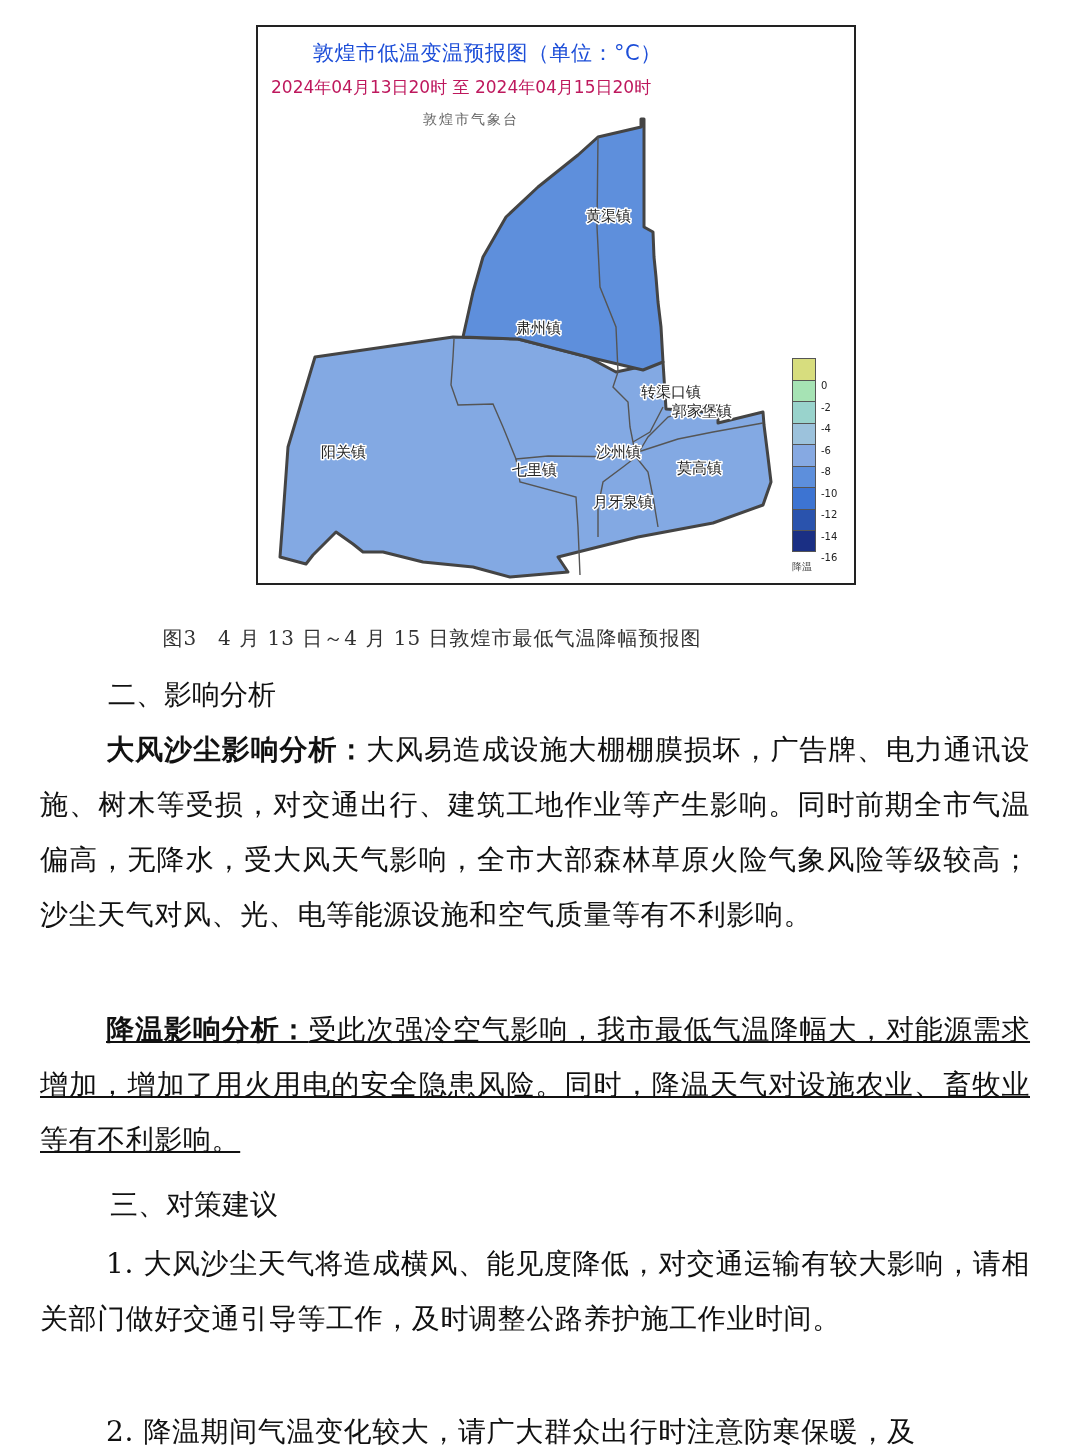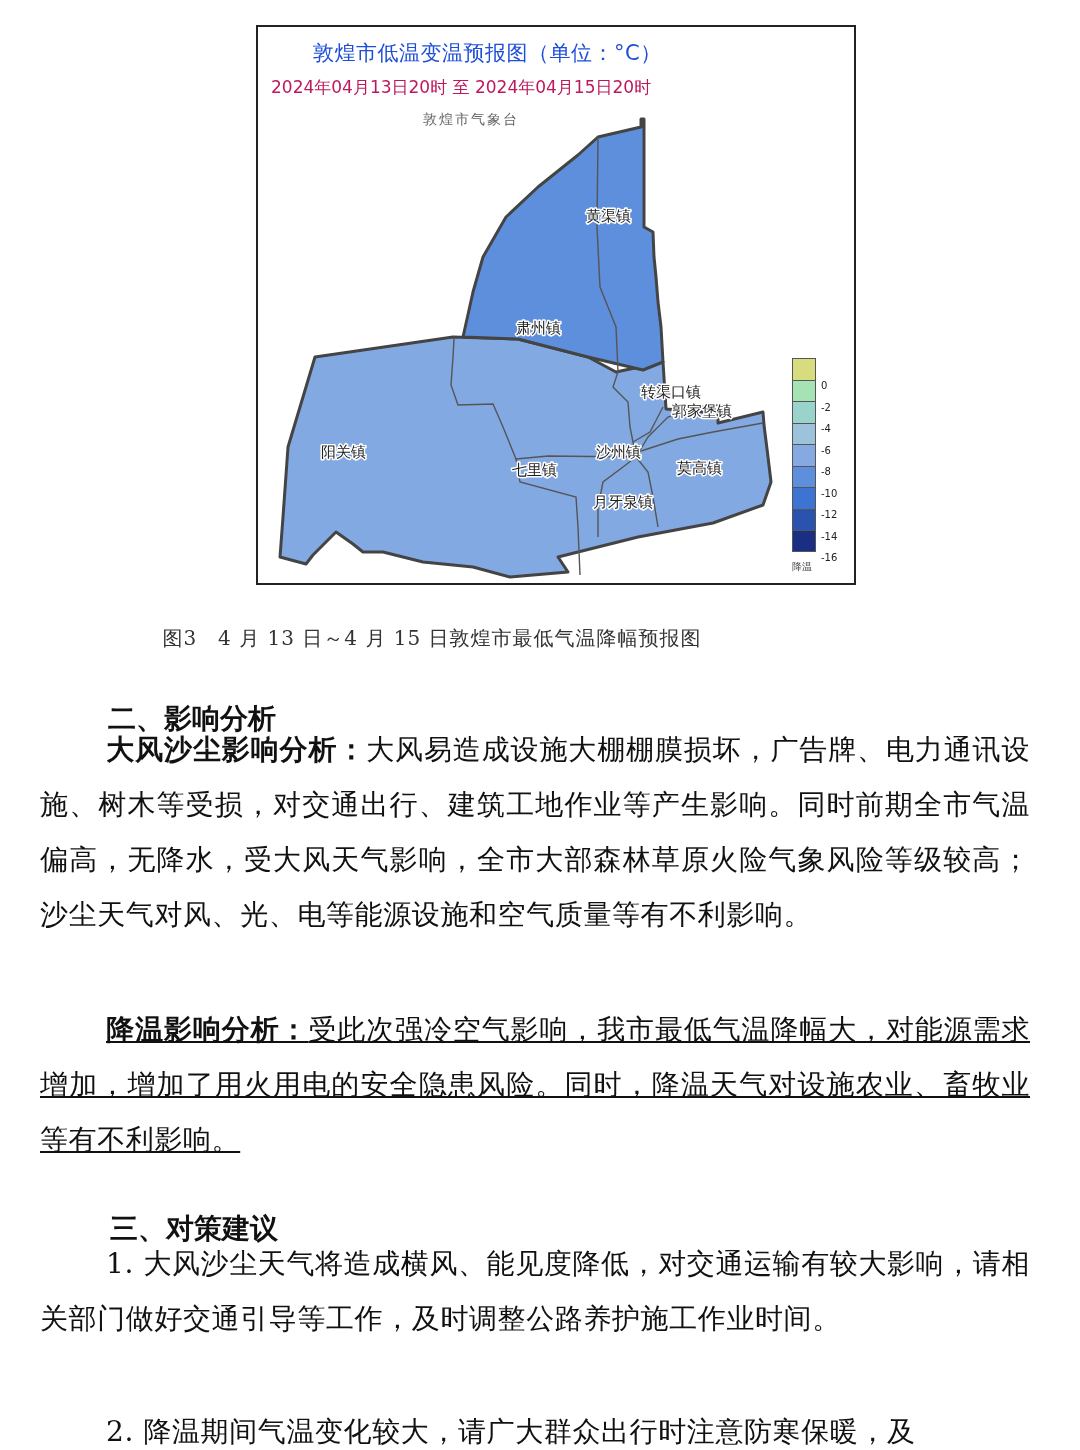--- a/index.html
+++ b/index.html
@@ -18,21 +18,21 @@
   .legend .swatch { width: 24px; height: 21.5px; border: 1px solid #555; border-bottom: none; box-sizing: border-box; }
   .legend .swatch:last-child { border-bottom: 1px solid #555; }
   .legend-labels { position: absolute; left: 29px; top: 17px; font-family: "DejaVu Sans", sans-serif;
                    font-size: 10px; color: #222; line-height: 21.5px; }
   .legend-unit { position: absolute; left: 534px; top: 533px; font-family: "DejaVu Sans", sans-serif;
                  font-size: 10px; color: #444; }
   .town-label { font-family: "DejaVu Sans", sans-serif; font-size: 15px; fill: #222;
                 paint-order: stroke; stroke: #ffffff; stroke-width: 3px; stroke-linejoin: round; }
   .caption { position: absolute; left: 0; width: 864px; top: 612px; text-align: center;
              font-size: 20px; color: #333; letter-spacing: 1px; margin-top: 13px; }
-  .h2 { position: absolute; font-family: "DejaVu Sans", sans-serif; font-weight: bold; font-size: 28px; color: #111; margin-top: 24px; }
+  .h2 { position: absolute; font-family: "DejaVu Sans", sans-serif; font-weight: normal; font-size: 28px; color: #111; }
   .para { position: absolute; left: 40px; width: 990px; font-size: 28px; line-height: 55px; color: #111;
           text-align: justify; letter-spacing: 0.6px; }
   .para .indent { display: inline-block; width: 66px; }
   .para b { font-family: "DejaVu Sans", sans-serif; font-weight: bold; }
 </style>
 </head>
 <body>
 
 <div class="figure-frame">
   <div class="fig-title">敦煌市低温变温预报图（单位：°C）</div>

